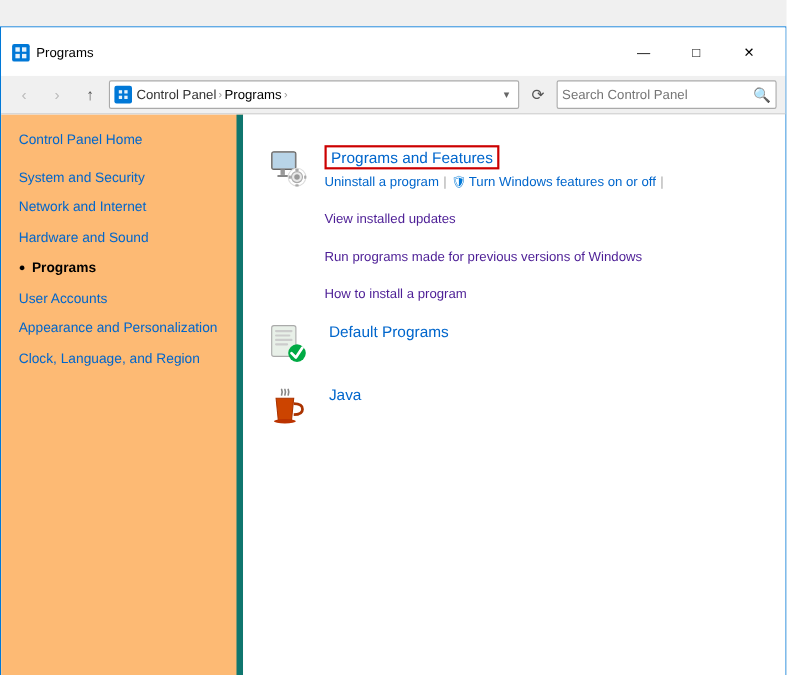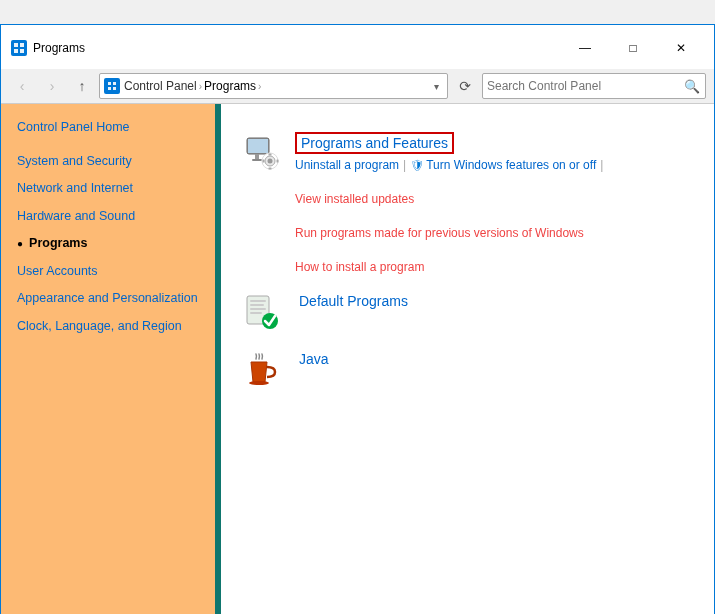--- a/index.html
+++ b/index.html
@@ -145,21 +145,21 @@
       color: #555;
       border-radius: 3px;
     }
     .search-box {
       display: flex;
       align-items: center;
       background: #fff;
       border: 1px solid #aaa;
       border-radius: 2px;
       height: 26px;
-      width: 224px;
+      width: 200px;
       padding: 0 4px;
     }
     .search-input {
       border: none;
       outline: none;
       font-size: 12px;
       color: #999;
       flex: 1;
       background: transparent;
     }
@@ -248,21 +248,21 @@
       color: #0066cc;
       cursor: pointer;
       text-decoration: none;
     }
     .link-sep {
       color: #aaa;
       margin: 0 4px;
     }
     .section-link-line {
       display: block;
-      color: #ef4444;
+      color: #4c1d95;
       cursor: pointer;
       font-size: 12px;
       margin-top: 2px;
     }
   </style>
 </head>
 <body>
 
 <div class="window">
 

